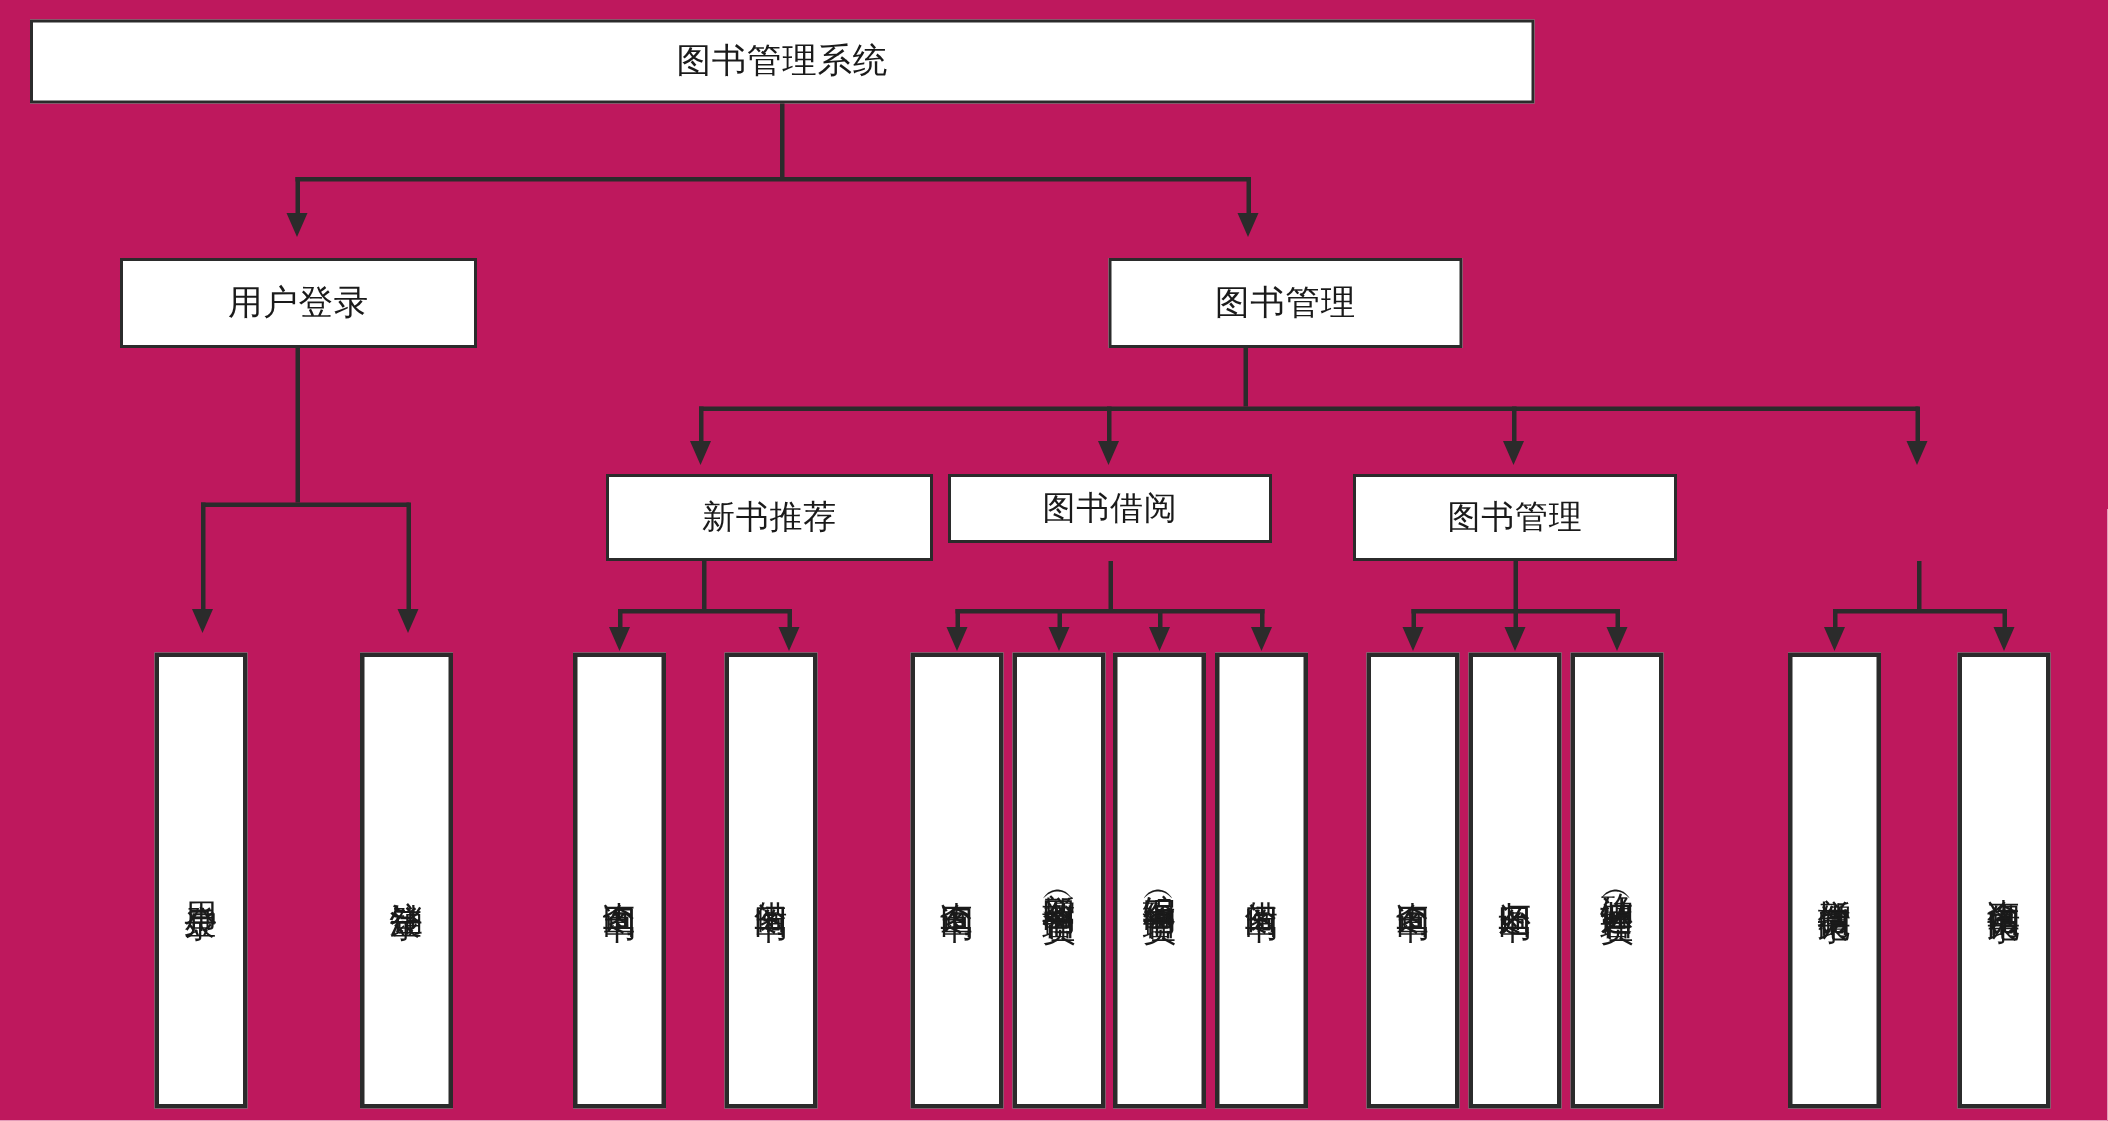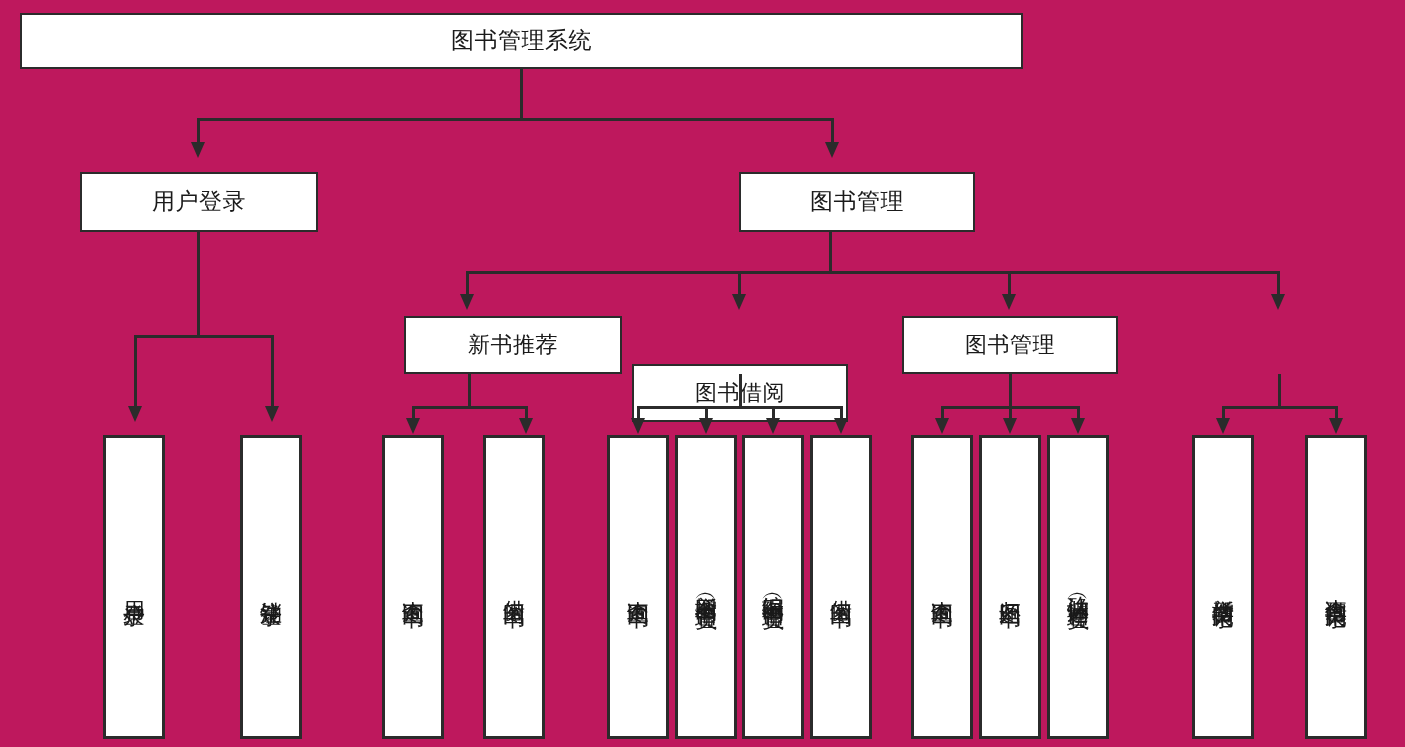--- a/index.html
+++ b/index.html
@@ -127,21 +127,21 @@
 
   <div class="ln v" style="left:1008px;top:271px;height:23px;"></div>
   <div class="arrow" style="left:1002px;top:294px;"></div>
 
   <div class="ln v" style="left:1277px;top:271px;height:23px;"></div>
   <div class="arrow" style="left:1271px;top:294px;"></div>
 
   <div class="node level3" style="left:360px;top:316px;width:218px;height:58px;margin-left:44px;">
     <span class="label">新书推荐</span>
   </div>
-  <div class="node level3" style="left:632px;top:316px;width:216px;height:58px;margin-top:48px;">
+  <div class="node level3" style="left:632px;top:316px;width:216px;height:46px;">
     <span class="label">图书借阅</span>
   </div>
   <div class="node level3" style="left:902px;top:316px;width:216px;height:58px;">
     <span class="label">图书管理</span>
   </div>
 
   <div class="ln v" style="left:468px;top:374px;height:32px;"></div>
   <div class="ln h" style="left:412px;top:406px;width:116px;"></div>
   <div class="ln v" style="left:412px;top:406px;height:12px;"></div>
   <div class="arrow" style="left:406px;top:418px;"></div>

